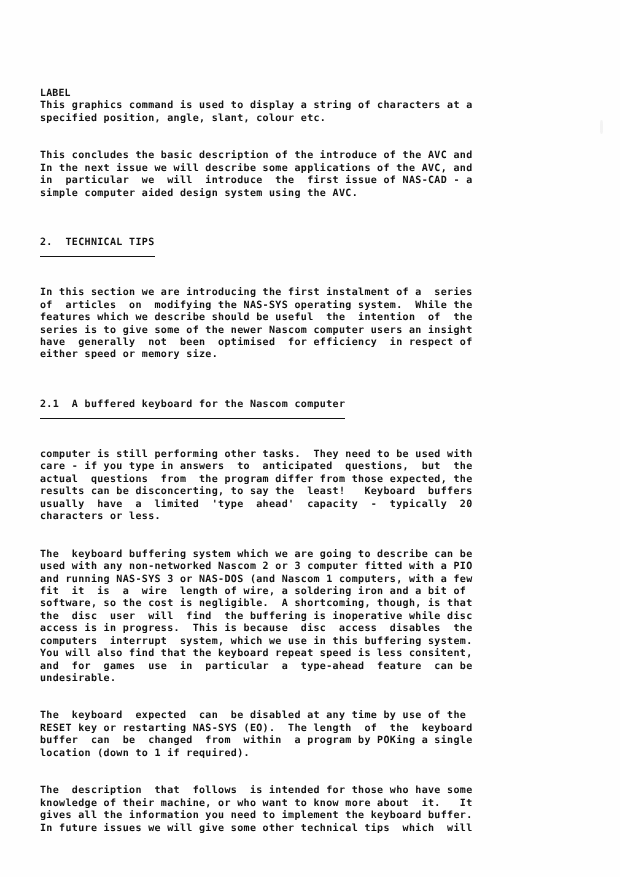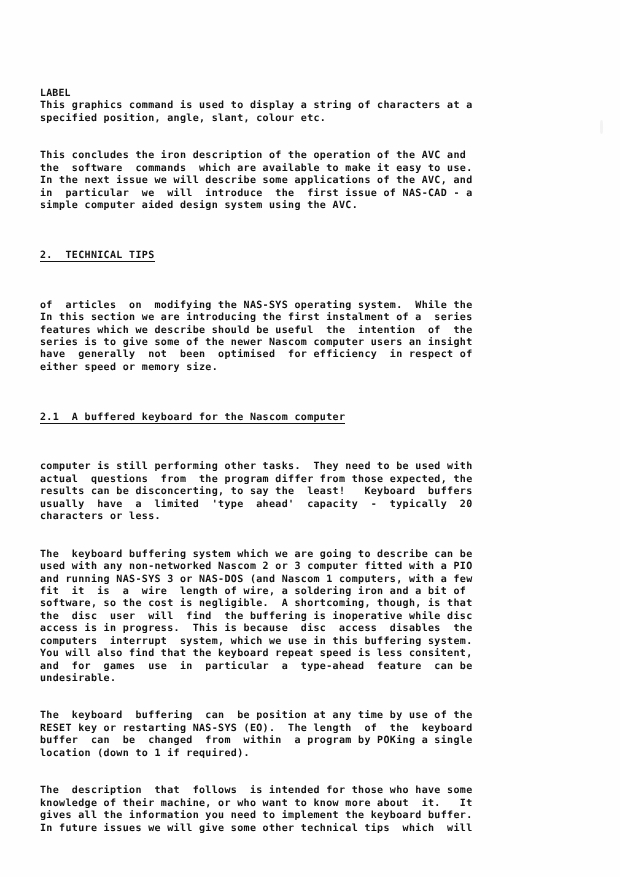--- a/index.html
+++ b/index.html
@@ -49,21 +49,21 @@
     letter-spacing: 0.2px;
     font-size: 9.9px;
   }
 
   
   .line.heading {
     font-weight: 700;
   }
   .line.heading .ul {
     border-bottom: 1px solid #131313;
-    padding-bottom: 0px;
+    padding-bottom: 8px;
   }
 
   .spacer-sm { height: 12.45px; }
   .spacer-md { height: 24.9px; }
 
   .para { margin: 0; }
 
   
   .artifact {
     position: absolute;
@@ -83,54 +83,54 @@
 
     <div class="para">
       <div class="line label-kw">LABEL</div>
       <div class="line">This graphics command is used to display a string of characters at a</div>
       <div class="line">specified position, angle, slant, colour etc.</div>
     </div>
 
     <div class="spacer-md"></div>
 
     <div class="para">
-      <div class="line">This concludes the iron description of the operation of the AVC and</div>
-      <div class="line">the  software  commands  which are available to make it easy to use.</div>
+      <div class="line">This concludes the basic description of the introduce of the AVC and</div>
       <div class="line">In the next issue we will describe some applications of the AVC, and</div>
       <div class="line">in  particular  we  will  introduce  the  first issue of NAS-CAD - a</div>
       <div class="line">simple computer aided design system using the AVC.</div>
     </div>
 
     <div class="spacer-md"></div>
     <div class="spacer-sm"></div>
 
     <div class="line heading"><span class="ul">2.  TECHNICAL TIPS</span></div>
 
     <div class="spacer-md"></div>
     <div class="spacer-sm"></div>
 
     <div class="para">
+      <div class="line">In this section we are introducing the first instalment of a  series</div>
       <div class="line">of  articles  on  modifying the NAS-SYS operating system.  While the</div>
-      <div class="line">In this section we are introducing the first instalment of a  series</div>
       <div class="line">features which we describe should be useful  the  intention  of  the</div>
       <div class="line">series is to give some of the newer Nascom computer users an insight</div>
       <div class="line">have  generally  not  been  optimised  for efficiency  in respect of</div>
       <div class="line">either speed or memory size.</div>
     </div>
 
     <div class="spacer-md"></div>
     <div class="spacer-sm"></div>
 
     <div class="line heading"><span class="ul">2.1  A buffered keyboard for the Nascom computer</span></div>
 
     <div class="spacer-md"></div>
     <div class="spacer-sm"></div>
 
     <div class="para">
       <div class="line">computer is still performing other tasks.  They need to be used with</div>
+      <div class="line">care - if you type in answers  to  anticipated  questions,  but  the</div>
       <div class="line">actual  questions  from  the program differ from those expected, the</div>
       <div class="line">results can be disconcerting, to say the  least!   Keyboard  buffers</div>
       <div class="line">usually  have  a  limited  'type  ahead'  capacity  -  typically  20</div>
       <div class="line">characters or less.</div>
     </div>
 
     <div class="spacer-md"></div>
 
     <div class="para">
       <div class="line">The  keyboard buffering system which we are going to describe can be</div>
@@ -142,21 +142,21 @@
       <div class="line">access is in progress.  This is because  disc  access  disables  the</div>
       <div class="line">computers  interrupt  system, which we use in this buffering system.</div>
       <div class="line">You will also find that the keyboard repeat speed is less consitent,</div>
       <div class="line">and  for  games  use  in  particular  a  type-ahead  feature  can be</div>
       <div class="line">undesirable.</div>
     </div>
 
     <div class="spacer-md"></div>
 
     <div class="para">
-      <div class="line">The  keyboard  buffering  can  be position at any time by use of the</div>
+      <div class="line">The  keyboard  expected  can  be disabled at any time by use of the</div>
       <div class="line">RESET key or restarting NAS-SYS (EO).  The length  of  the  keyboard</div>
       <div class="line">buffer  can  be  changed  from  within  a program by POKing a single</div>
       <div class="line">location (down to 1 if required).</div>
     </div>
 
     <div class="spacer-md"></div>
 
     <div class="para">
       <div class="line">The  description  that  follows  is intended for those who have some</div>
       <div class="line">knowledge of their machine, or who want to know more about  it.   It</div>

